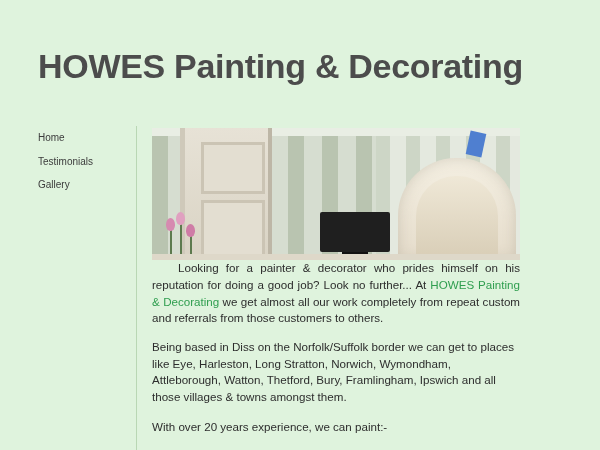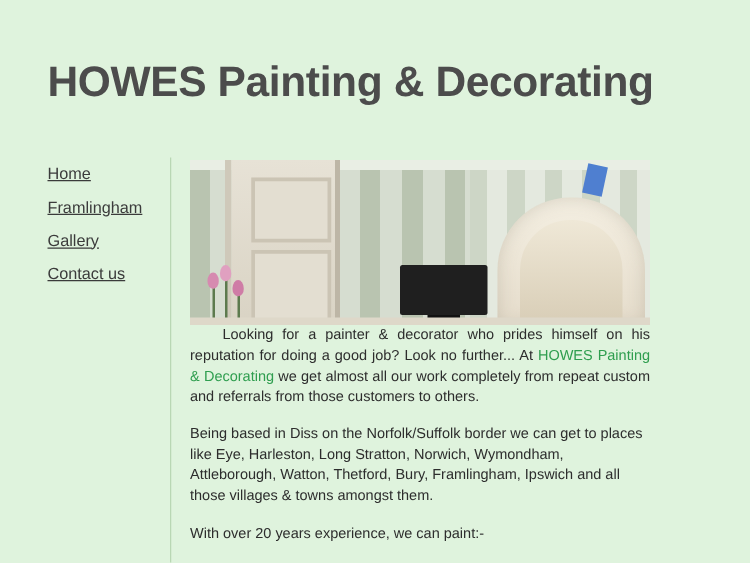--- a/index.html
+++ b/index.html
@@ -31,26 +31,25 @@
     line-height: 1.26;
     letter-spacing: -0.3px;
   }
   .nav {
     position: absolute;
     left: 38px;
     top: 132px;
     width: 96px;
   }
   .nav-item {
-    font-size: 13px;
+    font-size: 10px;
     color: #3b3b3b;
     margin-bottom: 12.5px;
     cursor: pointer;
     line-height: 1.1;
-    text-decoration: underline;
   }
 
   .divider {
     position: absolute;
     left: 136px;
     top: 126px;
     width: 1px;
     height: 324px;
     background: #b9d7b4;
   }
@@ -193,23 +192,22 @@
 </style>
 </head>
 <body>
 
 <div id="page">
 
   <h1 class="site-title">HOWES Painting &amp; Decorating</h1>
 
   <nav class="nav">
     <div class="nav-item">Home</div>
-    <div class="nav-item">Framlingham</div>
+    <div class="nav-item">Testimonials</div>
     <div class="nav-item">Gallery</div>
-    <div class="nav-item">Contact us</div>
   </nav>
 
   <div class="divider"></div>
 
   <div class="content">
 
     <div class="photo">
       <div class="wall"></div>
       <div class="wall-right"></div>
       <div class="ceiling"></div>

